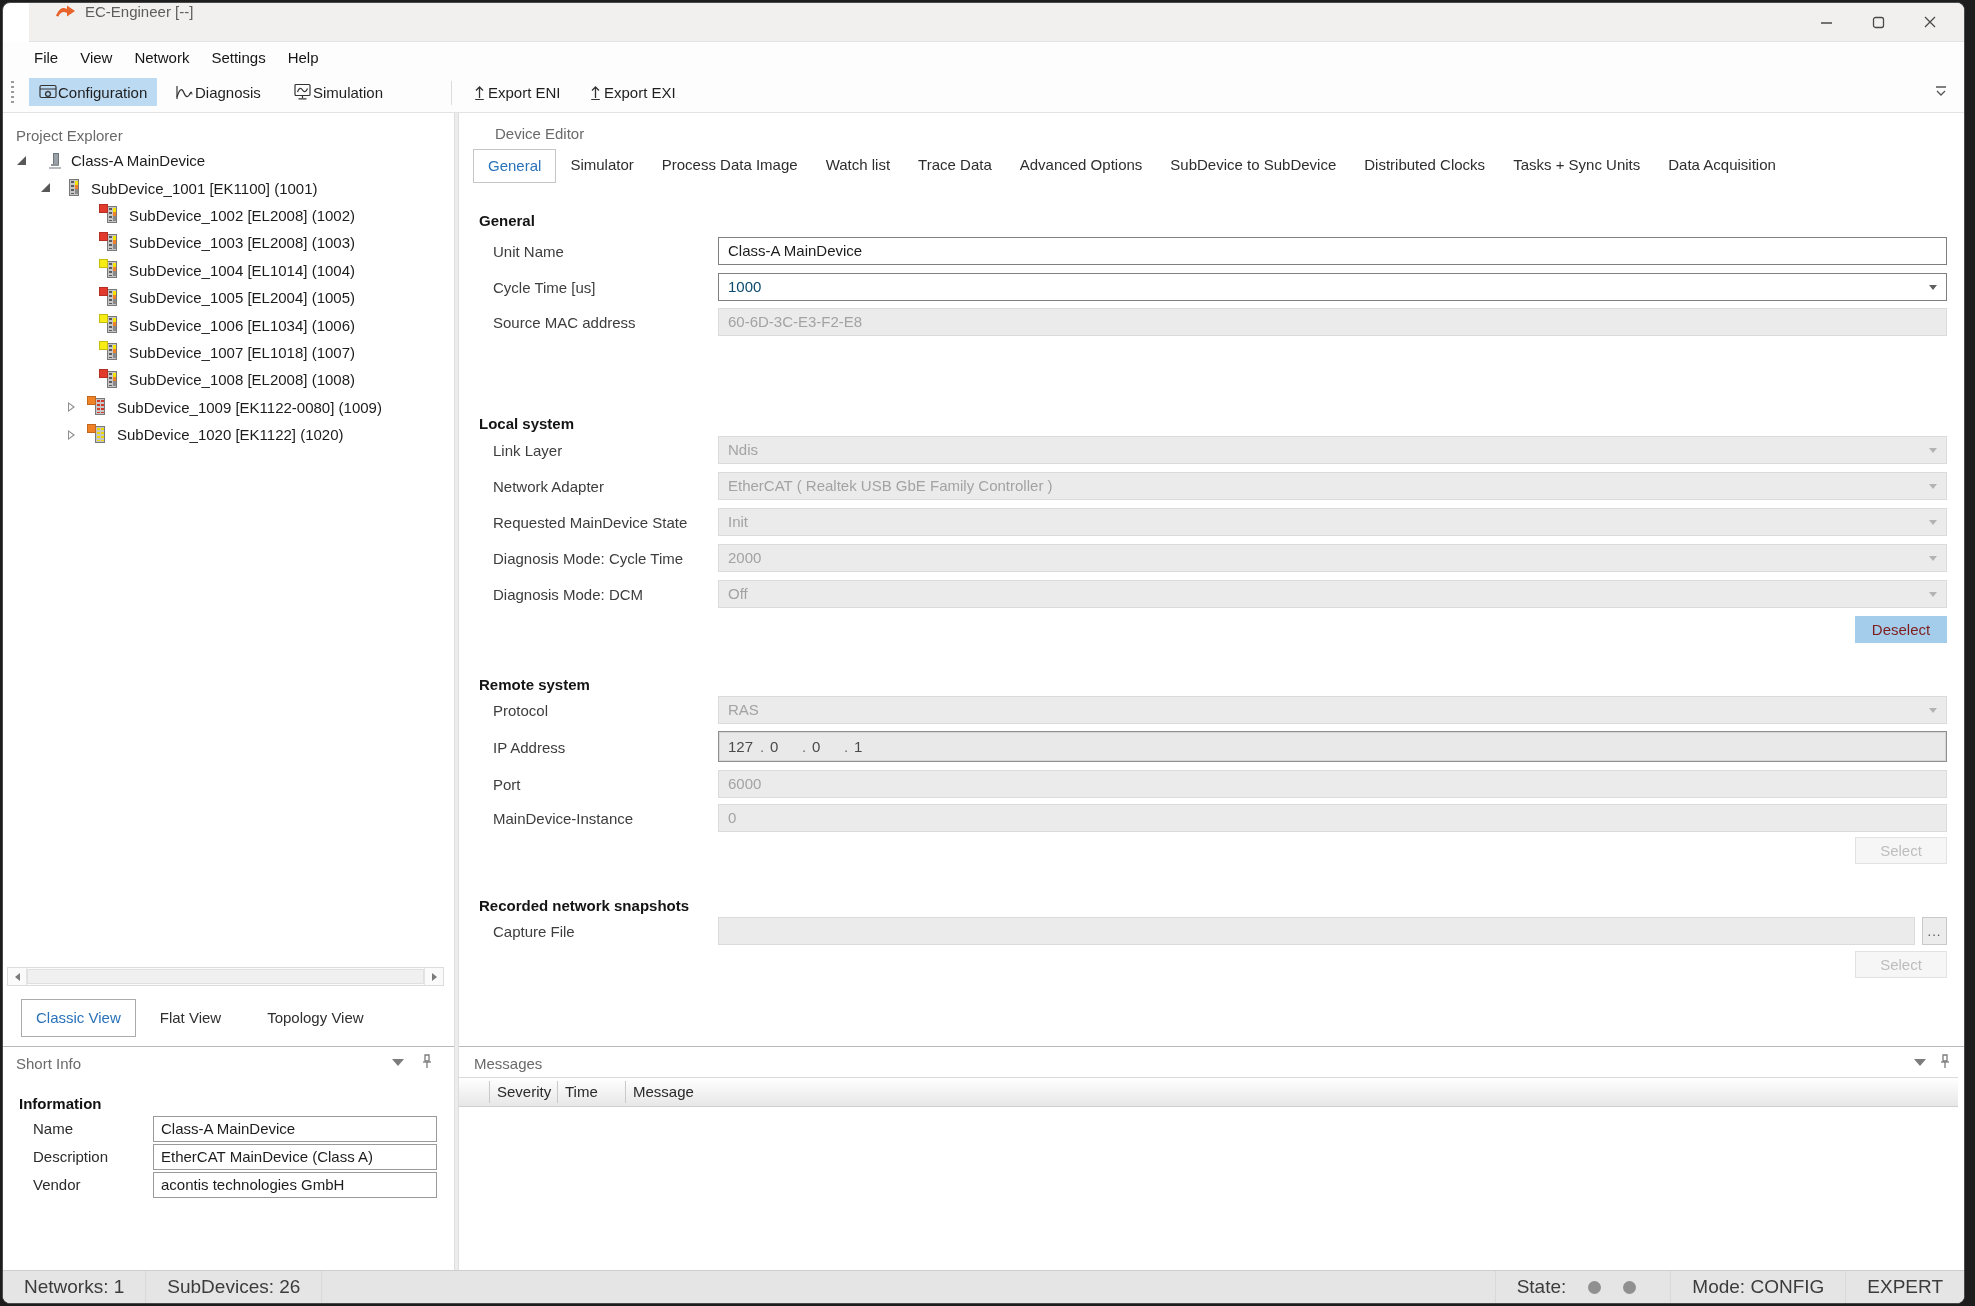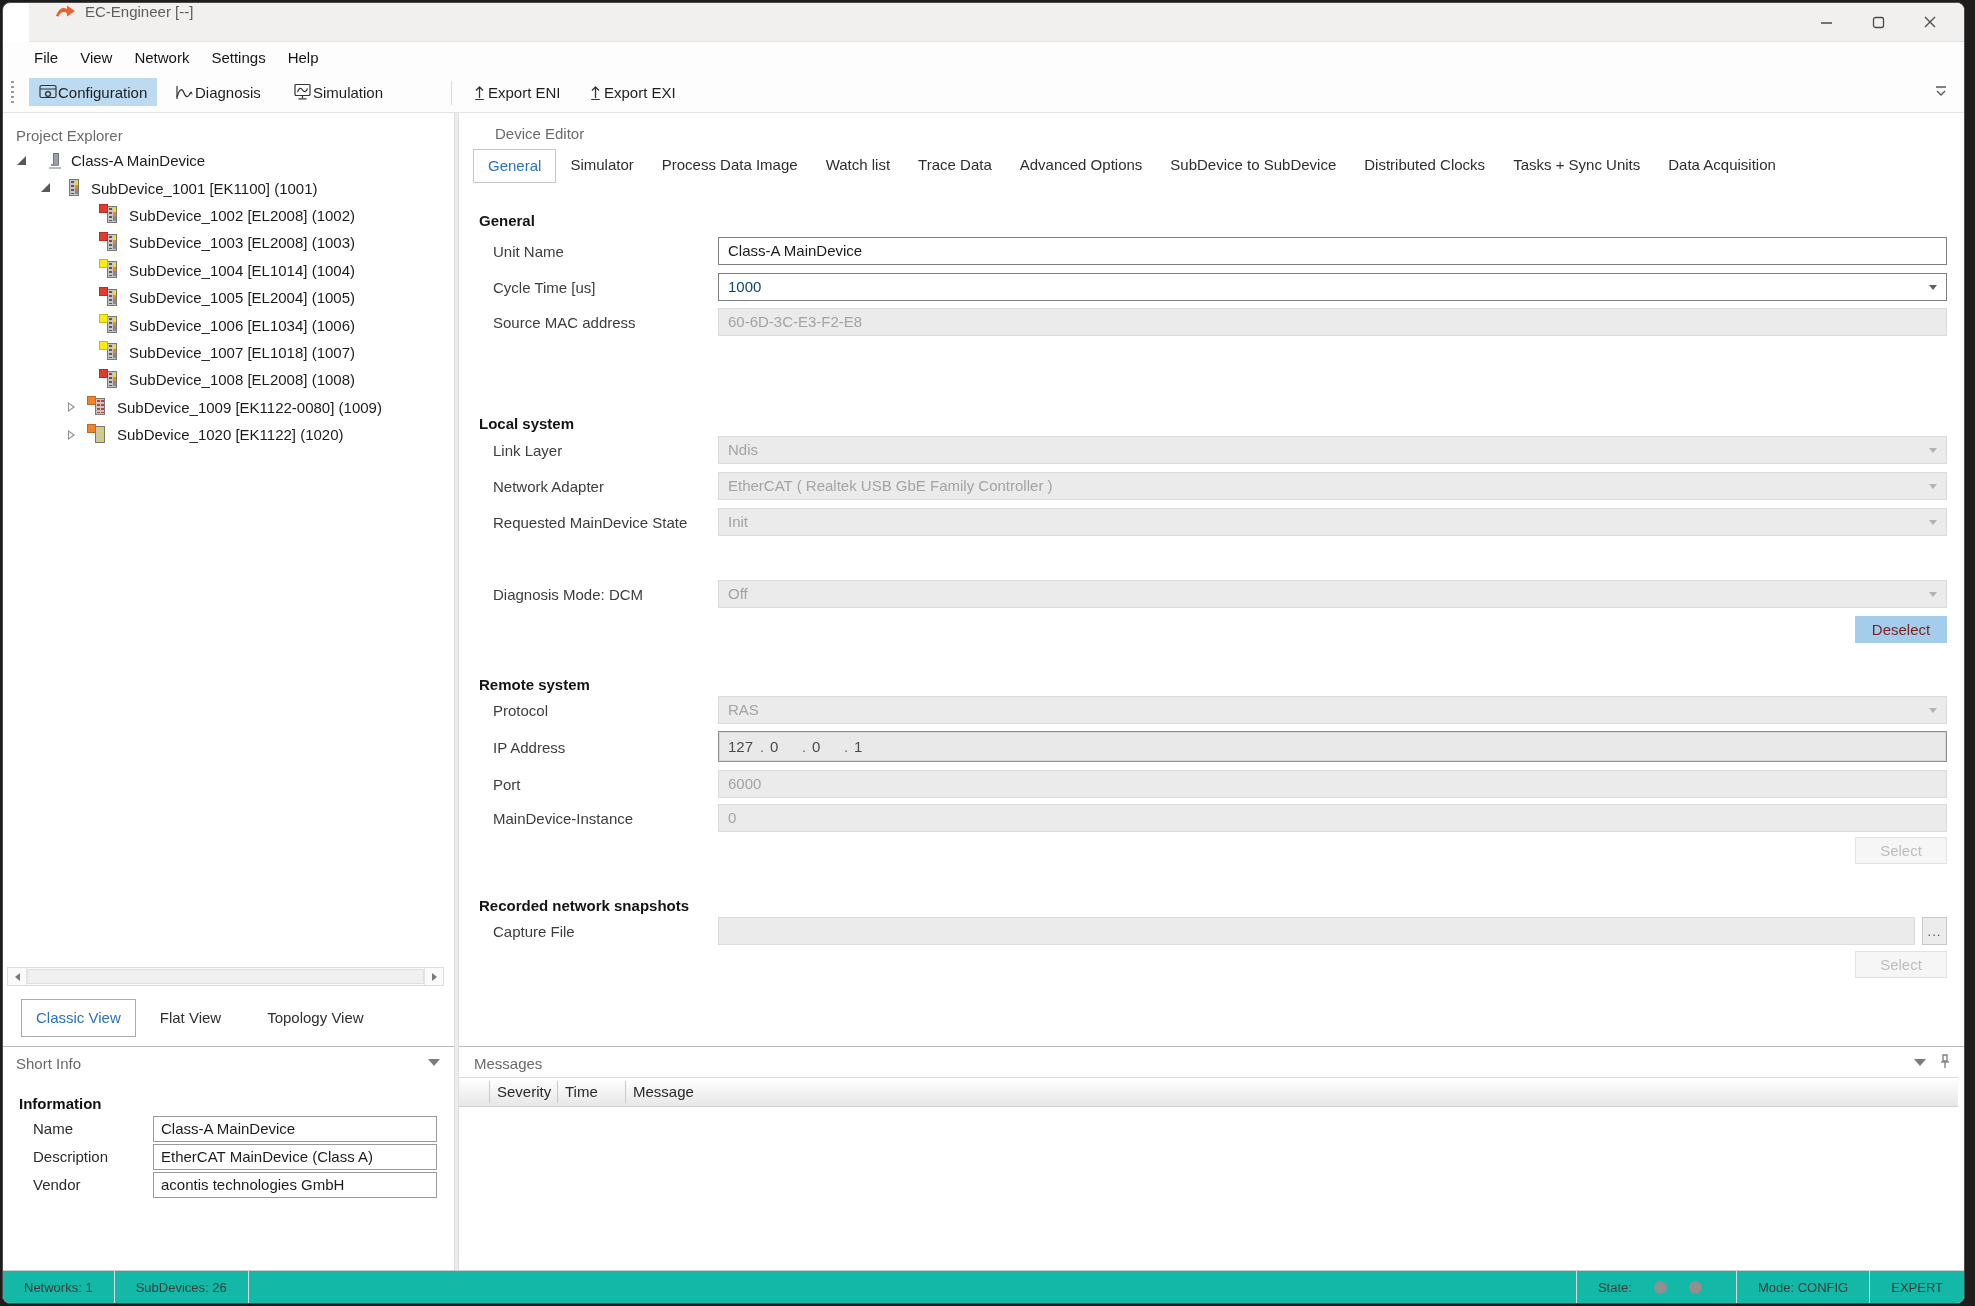--- a/index.html
+++ b/index.html
@@ -21,21 +21,21 @@
   
   .toolbar{position:absolute;left:0;top:70px;right:0;height:39px;background:#fdfdfd;border-bottom:1px solid #e3e3e3;}
   .grip{position:absolute;left:8px;top:8px;width:3px;height:24px;
     background:repeating-linear-gradient(#9a9a9a 0 2px,transparent 2px 5px);}
   .tbtn{position:absolute;top:5px;height:28px;display:flex;align-items:center;padding:0 10px;font-size:15px;color:#1f1f1f;}
   .tbtn.active{background:#bcdaf2;}
   .tsep{position:absolute;left:448px;top:8px;width:1px;height:24px;background:#dcdcdc;}
   .toverflow{position:absolute;right:14px;top:10px;width:18px;height:18px;}
 
   
-  .leftpanel{position:absolute;left:0;top:110px;width:451px;height:1159px;background:#fff;padding-left:36px;}
+  .leftpanel{position:absolute;left:0;top:110px;width:451px;height:1159px;background:#fff;}
   .splitter{position:absolute;left:451px;top:110px;width:5px;height:1159px;background:#ececec;border-left:1px solid #dedede;border-right:1px solid #dedede;box-sizing:border-box;}
   .depanel{position:absolute;left:456px;top:110px;width:1505px;height:933px;background:#fff;}
 
   .panel-title{font-size:15px;color:#6a6a6a;}
 
   
   .pe-title{position:absolute;left:13px;top:14px;}
   .tree{position:absolute;left:0;top:34px;right:6px;}
   .trow{height:27.4px;display:flex;align-items:center;font-size:15px;color:#1c1c1c;}
   .trow .tlabel{margin-left:9px;white-space:nowrap;}
@@ -114,22 +114,22 @@
 
   
   .messages{position:absolute;left:456px;top:1043px;width:1505px;bottom:32px;border-top:1px solid #b9b9b9;background:#fff;}
   .msg-head{position:absolute;left:15px;top:8px;}
   .msg-cols{position:absolute;left:0;right:6px;top:30px;height:28px;
     background:linear-gradient(#ffffff,#e7e7e7);border-top:1px solid #dadada;border-bottom:1px solid #cfcfcf;}
   .colsep{position:absolute;top:3px;bottom:3px;width:1px;background:#c9c9c9;}
   .collbl{position:absolute;top:5px;font-size:15px;color:#2a2a2a;}
 
   
-  .statusbar{position:absolute;left:0;right:0;bottom:0;height:32px;background:#14b8a6;border-top:1px solid #cecece;
-    display:flex;align-items:center;font-size:13px;color:#3c3c3c;}
+  .statusbar{position:absolute;left:0;right:0;bottom:0;height:32px;background:#e5e5e5;border-top:1px solid #cecece;
+    display:flex;align-items:center;font-size:19px;color:#3c3c3c;}
   .scell{padding:0 21px;height:32px;display:flex;align-items:center;border-right:1px solid #d9d9d9;}
   .sspacer{flex:1;}
   .scell.right{border-right:none;border-left:1px solid #d9d9d9;}
   .sdot{width:13px;height:13px;border-radius:50%;background:#909090;margin-left:22px;}
 
   svg{display:block;}
 </style>
 </head>
 <body>
 
@@ -427,20 +427,24 @@
       <span class="lbl">Link Layer</span>
       <div class="ctl dd dis">Ndis</div>
     </div>
     <div class="frow" style="top:359px;">
       <span class="lbl">Network Adapter</span>
       <div class="ctl dd dis">EtherCAT ( Realtek USB GbE Family Controller )</div>
     </div>
     <div class="frow" style="top:395px;">
       <span class="lbl">Requested MainDevice State</span>
       <div class="ctl dd dis">Init</div>
+    </div>
+    <div class="frow" style="top:431px;">
+      <span class="lbl">Diagnosis Mode: Cycle Time</span>
+      <div class="ctl dd dis">2000</div>
     </div>
     <div class="frow" style="top:467px;">
       <span class="lbl">Diagnosis Mode: DCM</span>
       <div class="ctl dd dis">Off</div>
     </div>
 
     <div class="formbtn btn-primary" style="top:503px;">Deselect</div>
 
     <div class="sechead" style="top:563px;">Remote system</div>
 

